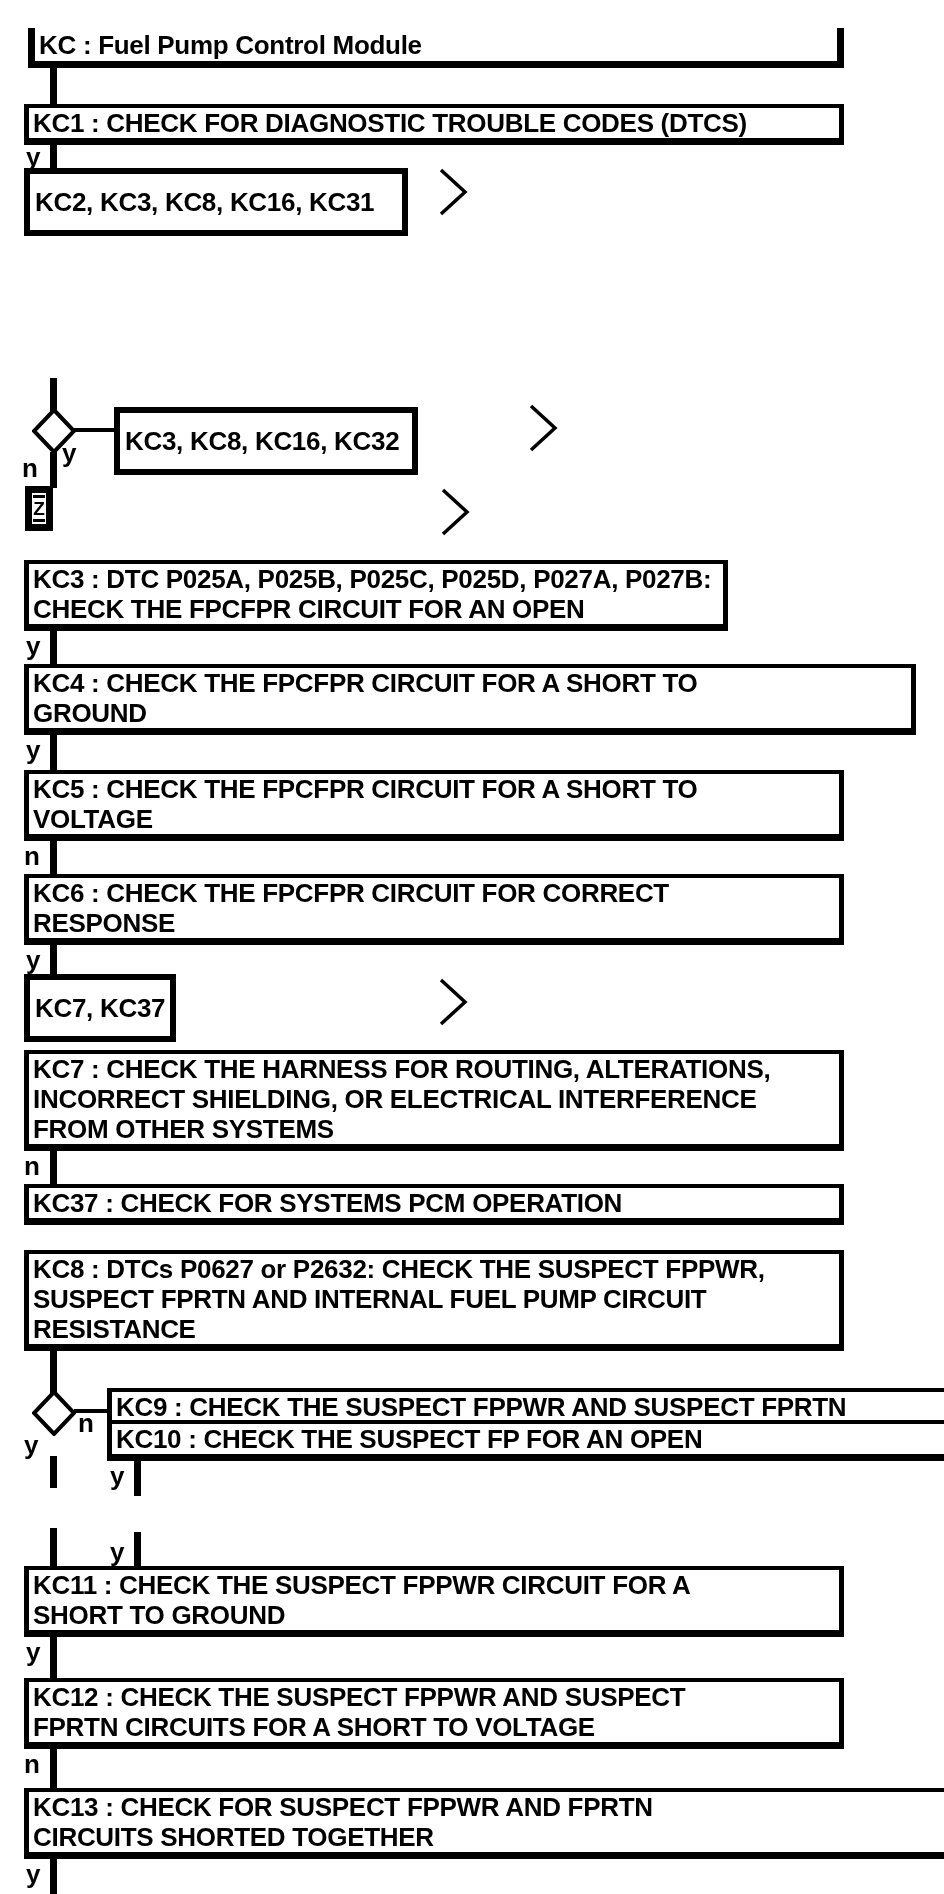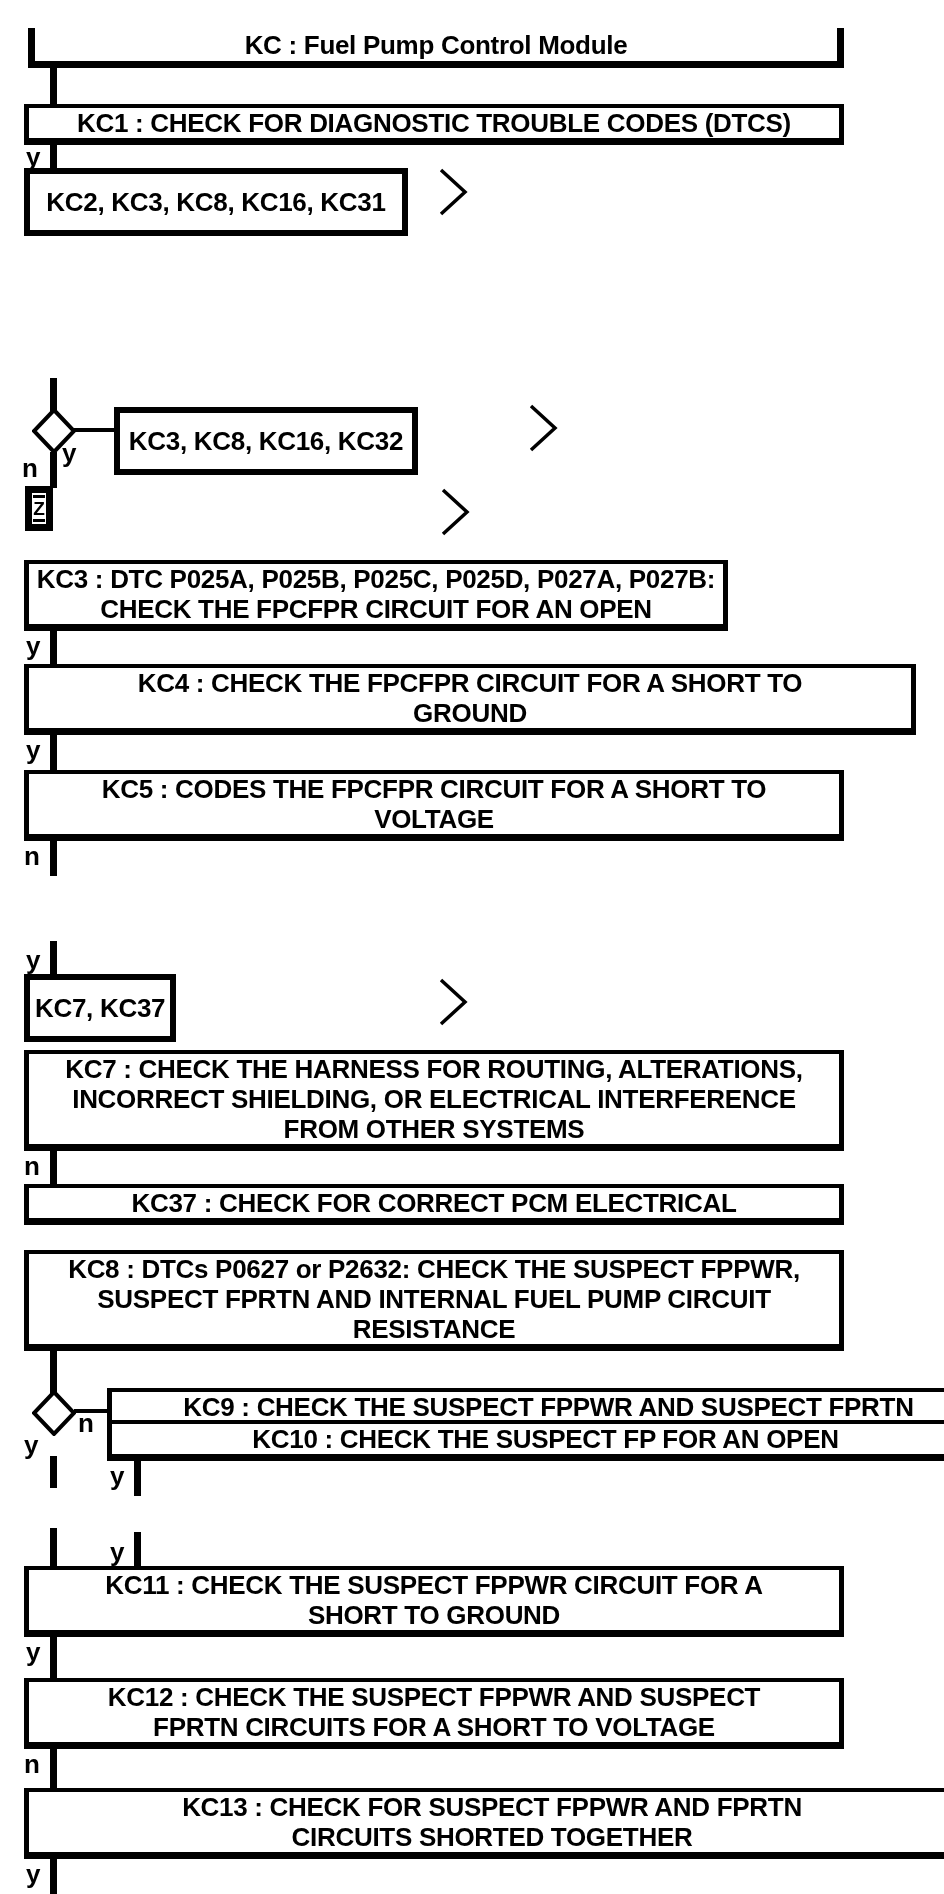--- a/index.html
+++ b/index.html
@@ -1,19 +1,19 @@
 <!DOCTYPE html>
 <html><head>
 <meta charset="utf-8">
 <style>
   html,body{margin:0;padding:0;background:#ffffff;}
   .stage{
     position:relative;width:944px;height:1894px;background:#ffffff;
     font-family:"Liberation Sans","DejaVu Sans",sans-serif;
-    font-weight:bold;color:#000;overflow:hidden;text-align:center;
+    font-weight:bold;color:#000;overflow:hidden;
   }
   .box{
     position:absolute;box-sizing:border-box;background:#fff;
     border:5px solid #000;border-top-width:4px;border-bottom-width:7px;
     font-size:26px;line-height:30px;letter-spacing:-0.3px;
     white-space:pre;overflow:hidden;padding:0 4px;
   }
   .top-open{
     border:7px solid #000;border-top:none;padding-top:2px;
   }
@@ -76,40 +76,42 @@
   <div class="box" style="left:24px;top:560px;width:704px">KC3 : DTC P025A, P025B, P025C, P025D, P027A, P027B:
 CHECK THE FPCFPR CIRCUIT FOR AN OPEN</div>
   <div class="lbl" style="left:26px;top:633px">y</div>
   <div class="vline" style="left:50px;top:627px;height:39px"></div>
 
   <div class="box" style="left:24px;top:664px;width:892px">KC4 : CHECK THE FPCFPR CIRCUIT FOR A SHORT TO
 GROUND</div>
   <div class="lbl" style="left:26px;top:737px">y</div>
   <div class="vline" style="left:50px;top:731px;height:41px"></div>
 
-  <div class="box" style="left:24px;top:770px;width:820px">KC5 : CODES THE FPCFPR CIRCUIT FOR A SHORT TO
+  <div class="box" style="left:24px;top:770px;width:820px">KC5 : CHECK THE FPCFPR CIRCUIT FOR A SHORT TO
 VOLTAGE</div>
   <div class="lbl" style="left:24px;top:843px">n</div>
   <div class="vline" style="left:50px;top:837px;height:39px"></div>
 
+  <div class="box" style="left:24px;top:874px;width:820px">KC6 : CHECK THE FPCFPR CIRCUIT FOR CORRECT
+RESPONSE</div>
   <div class="lbl" style="left:26px;top:947px">y</div>
   <div class="vline" style="left:50px;top:941px;height:36px"></div>
 
   <div class="box link" style="left:24px;top:974px;width:152px">KC7, KC37</div>
   <svg class="icon" style="left:438px;top:978px" width="30" height="48" viewBox="0 0 30 48">
     <polyline points="3,2 27,24 3,46" fill="none" stroke="#000" stroke-width="3.5"></polyline>
   </svg>
 
   <div class="box" style="left:24px;top:1050px;width:820px">KC7 : CHECK THE HARNESS FOR ROUTING, ALTERATIONS,
 INCORRECT SHIELDING, OR ELECTRICAL INTERFERENCE
 FROM OTHER SYSTEMS</div>
   <div class="lbl" style="left:24px;top:1153px">n</div>
   <div class="vline" style="left:50px;top:1147px;height:39px"></div>
 
-  <div class="box" style="left:24px;top:1184px;width:820px">KC37 : CHECK FOR CORRECT PCM ELECTRICAL</div>
+  <div class="box" style="left:24px;top:1184px;width:820px">KC37 : CHECK FOR SYSTEMS PCM OPERATION</div>
 
   <div class="box" style="left:24px;top:1250px;width:820px">KC8 : DTCs P0627 or P2632: CHECK THE SUSPECT FPPWR,
 SUSPECT FPRTN AND INTERNAL FUEL PUMP CIRCUIT
 RESISTANCE</div>
   <div class="vline" style="left:50px;top:1347px;height:47px"></div>
 
   <svg class="icon" style="left:32px;top:1390px" width="44" height="46" viewBox="0 0 44 46">
     <polygon points="22,2 42,23 22,44 2,23" fill="#fff" stroke="#000" stroke-width="4"></polygon>
   </svg>
   <div class="hline" style="left:74px;top:1409px;width:36px"></div>

